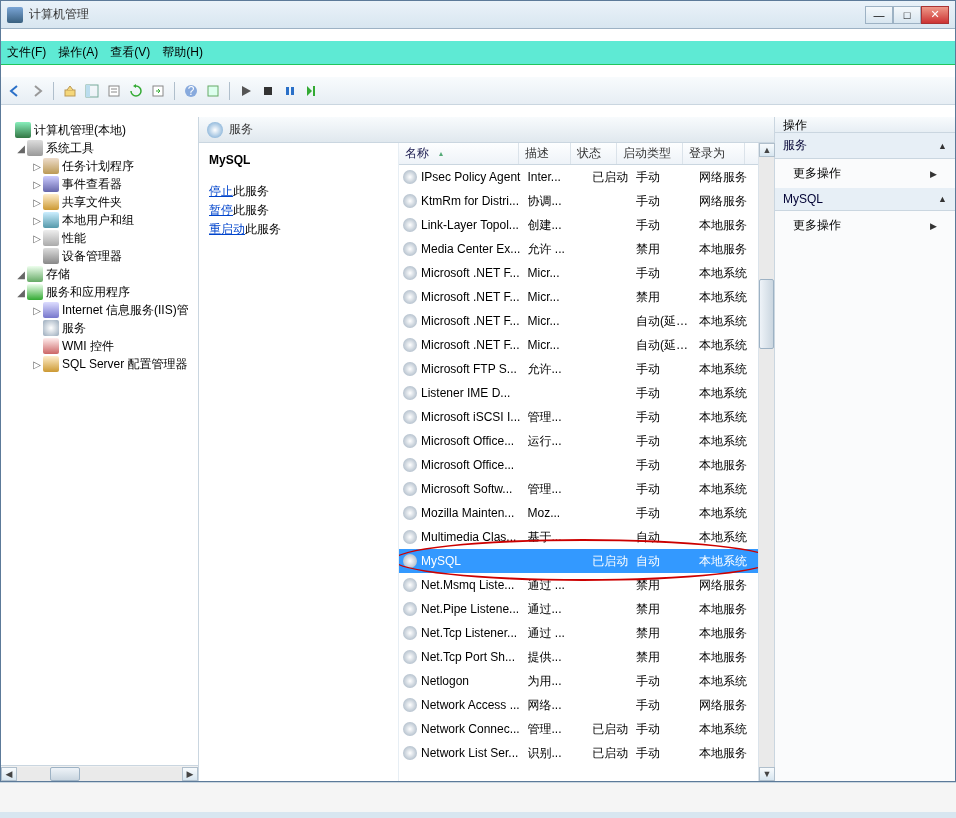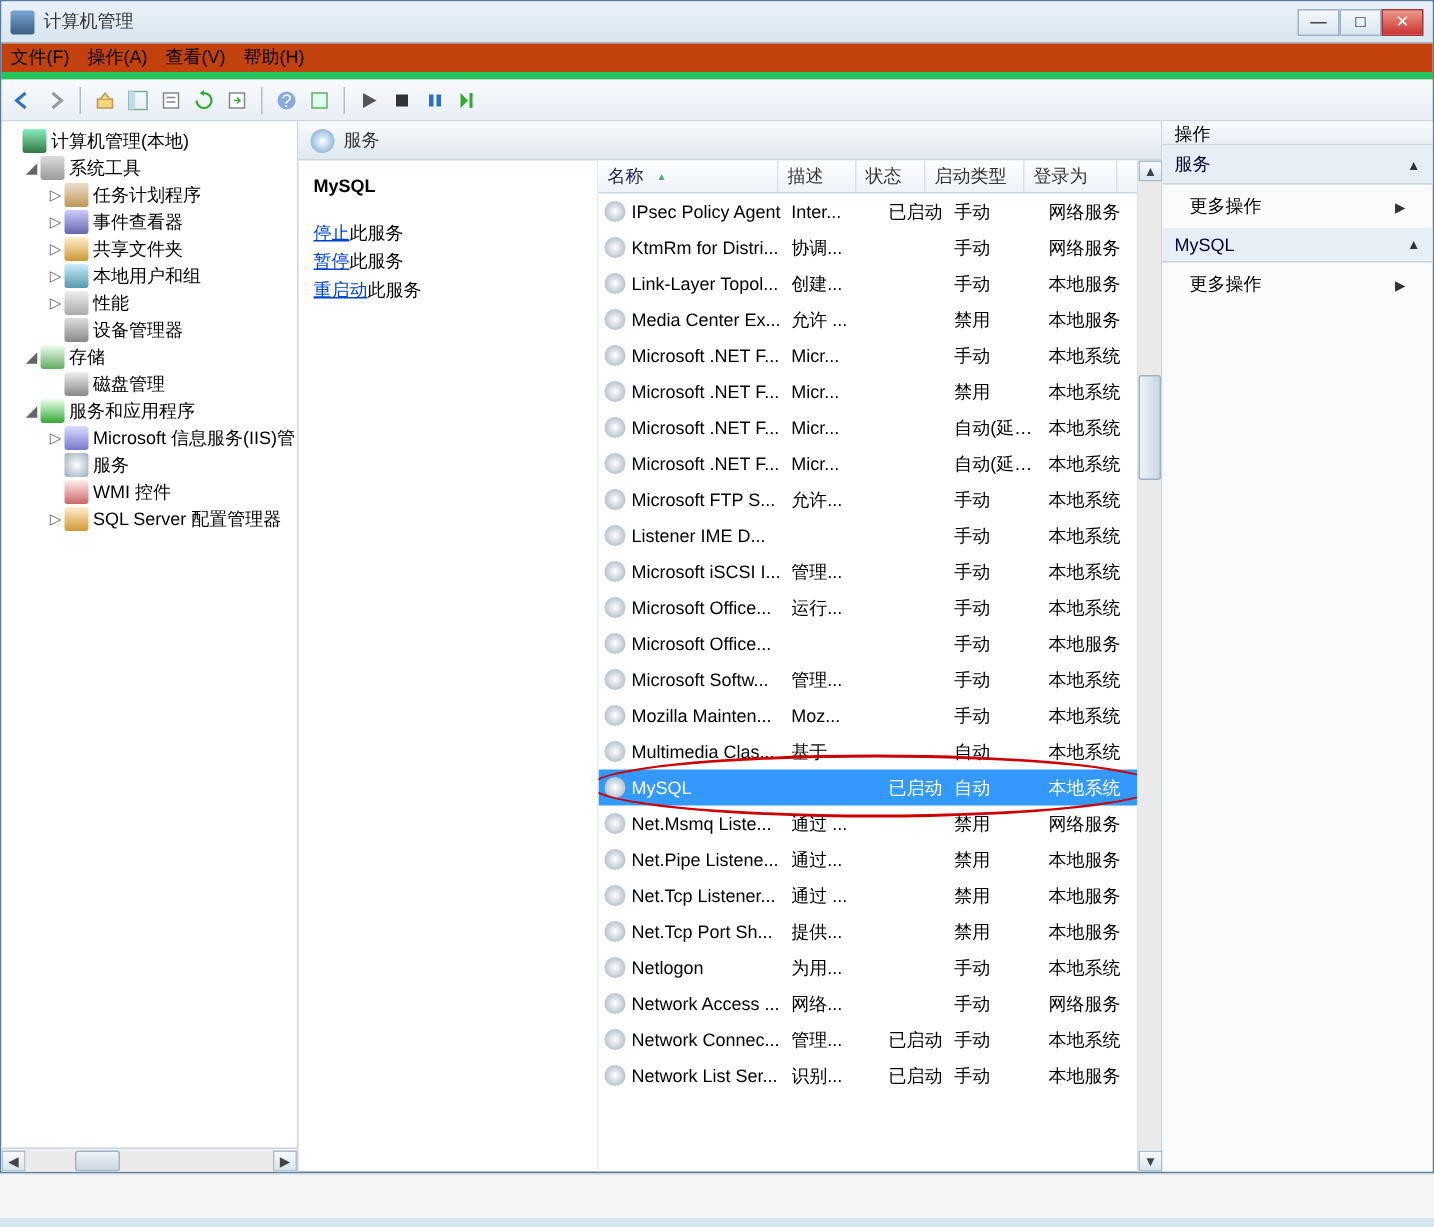--- a/index.html
+++ b/index.html
@@ -1,24 +1,24 @@
 <!DOCTYPE html>
 <html><head>
 <meta charset="utf-8">
 <style>
 * { box-sizing: border-box; margin: 0; padding: 0; font-family: "Microsoft YaHei", Tahoma, sans-serif; font-size: 12px; }
 body { background: #d8e6f0; width: 956px; height: 818px; overflow: hidden; }
-.window { display: flex; flex-direction: column; width: 956px; height: 782px; background: #fff; border: 1px solid #5c7a99; }
+.window { display: flex; flex-direction: column; width: 956px; height: 782px; background: #fff; border: 1px solid #5c7a99; gap: 12px; }
 .titlebar { height: 28px; background: linear-gradient(#eaf2f9, #d8e6f0); display: flex; align-items: center; padding: 0 6px; border-bottom: 1px solid #9db2c4; }
 .titlebar .icon { width: 16px; height: 16px; margin-right: 6px; display: inline-block; background: linear-gradient(#7aa5d6,#39607f); border-radius: 2px; }
 .titlebar .title { flex: 1; color: #333; }
 .winbtns { display: flex; gap: 0; }
 .winbtn { width: 28px; height: 18px; border: 1px solid #9db2c4; background: linear-gradient(#f4f8fb,#d8e6f0); display: flex; align-items: center; justify-content: center; font-size: 11px; }
 .winbtn.close { background: linear-gradient(#e98, #c33); color: #fff; border-color: #a33; }
-.menubar { height: 24px; display: flex; align-items: center; padding: 0 6px; border-bottom: 5px solid #22c55e; background: #c2410c; }
+.menubar { height: 24px; display: flex; align-items: center; padding: 0 6px; border-bottom: 1px solid #22c55e; background: #5eead4; }
 .menubar span { margin-right: 12px; cursor: default; }
 .toolbar { height: 28px; background: linear-gradient(#f8fbfd,#e7eef4); border-bottom: 1px solid #cad6e0; display: flex; align-items: center; padding: 0 4px; gap: 2px; }
 .tb-sep { width: 1px; height: 18px; background: #b0bfcc; margin: 0 4px; }
 .tb-btn { width: 20px; height: 20px; display: flex; align-items: center; justify-content: center; border: 1px solid transparent; border-radius: 2px; }
 .body { flex: 1; display: flex; min-height: 0; }
 .tree-pane { width: 198px; border-right: 1px solid #cad6e0; overflow: auto; background: #fff; display: flex; flex-direction: column; }
 .tree { flex: 1; padding: 4px 0; }
 .tree-row { display: flex; align-items: center; height: 18px; padding-left: 4px; white-space: nowrap; }
 .tree-row .tw { width: 12px; text-align: center; color: #666; font-size: 10px; }
 .tree-row .ic { width: 16px; height: 16px; margin-right: 3px; display: inline-block; border-radius: 2px; }
@@ -228,33 +228,29 @@
           </div>
         <div class="tree-row" style="padding-left:42px">
             <span class="ic ic-dev"></span>
             <span class="lbl">设备管理器</span>
           </div>
         <div class="tree-row" style="padding-left:14px">
             <span class="tw">◢</span>
             <span class="ic ic-storage"></span>
             <span class="lbl">存储</span>
           </div>
-        <div class="tree-row" style="padding-left:42px">
-            <span class="ic ic-disk"></span>
-            <span class="lbl">磁盘管理</span>
-          </div>
         <div class="tree-row" style="padding-left:14px">
             <span class="tw">◢</span>
             <span class="ic ic-svcapp"></span>
             <span class="lbl">服务和应用程序</span>
           </div>
         <div class="tree-row" style="padding-left:30px">
             <span class="tw">▷</span>
             <span class="ic ic-iis"></span>
-            <span class="lbl">Microsoft 信息服务(IIS)管</span>
+            <span class="lbl">Internet 信息服务(IIS)管</span>
           </div>
         <div class="tree-row" style="padding-left:42px">
             <span class="ic ic-gear"></span>
             <span class="lbl">服务</span>
           </div>
         <div class="tree-row" style="padding-left:42px">
             <span class="ic ic-wmi"></span>
             <span class="lbl">WMI 控件</span>
           </div>
         <div class="tree-row" style="padding-left:30px">

